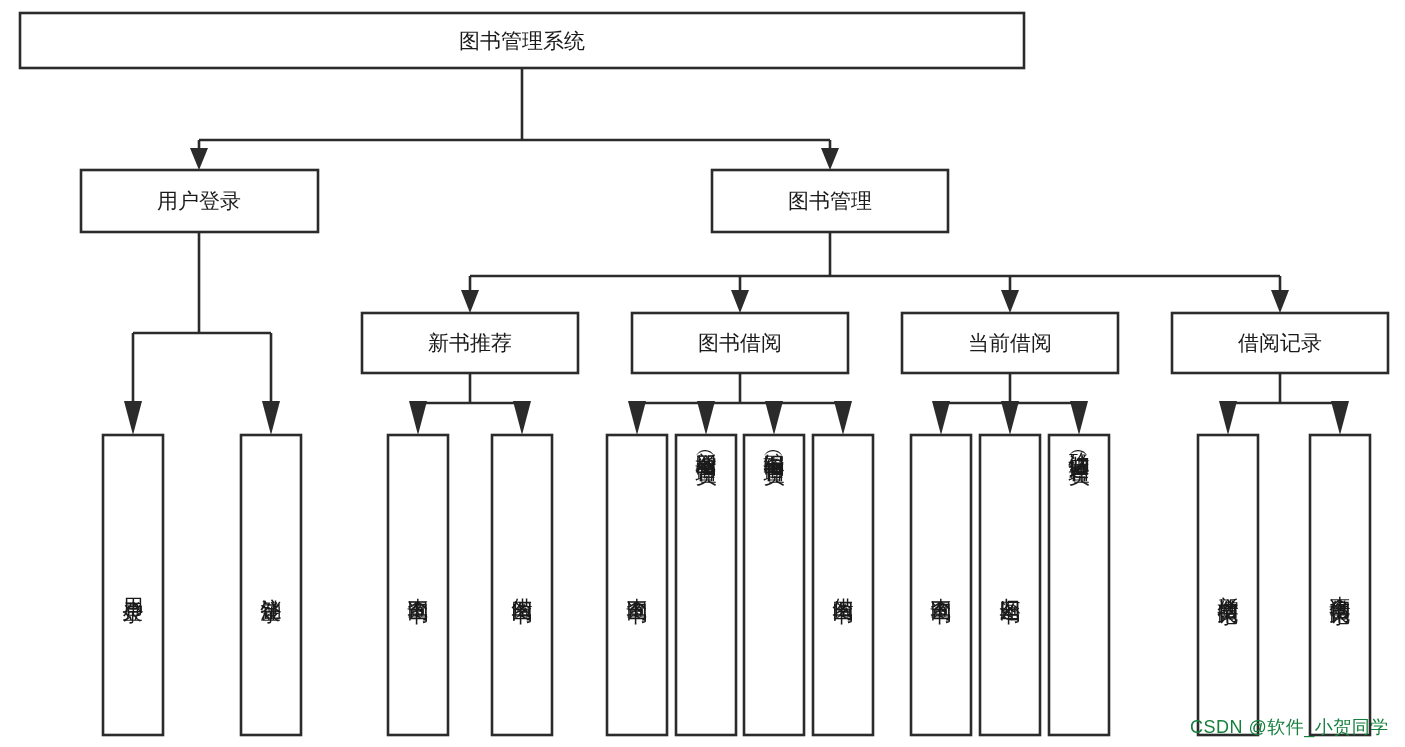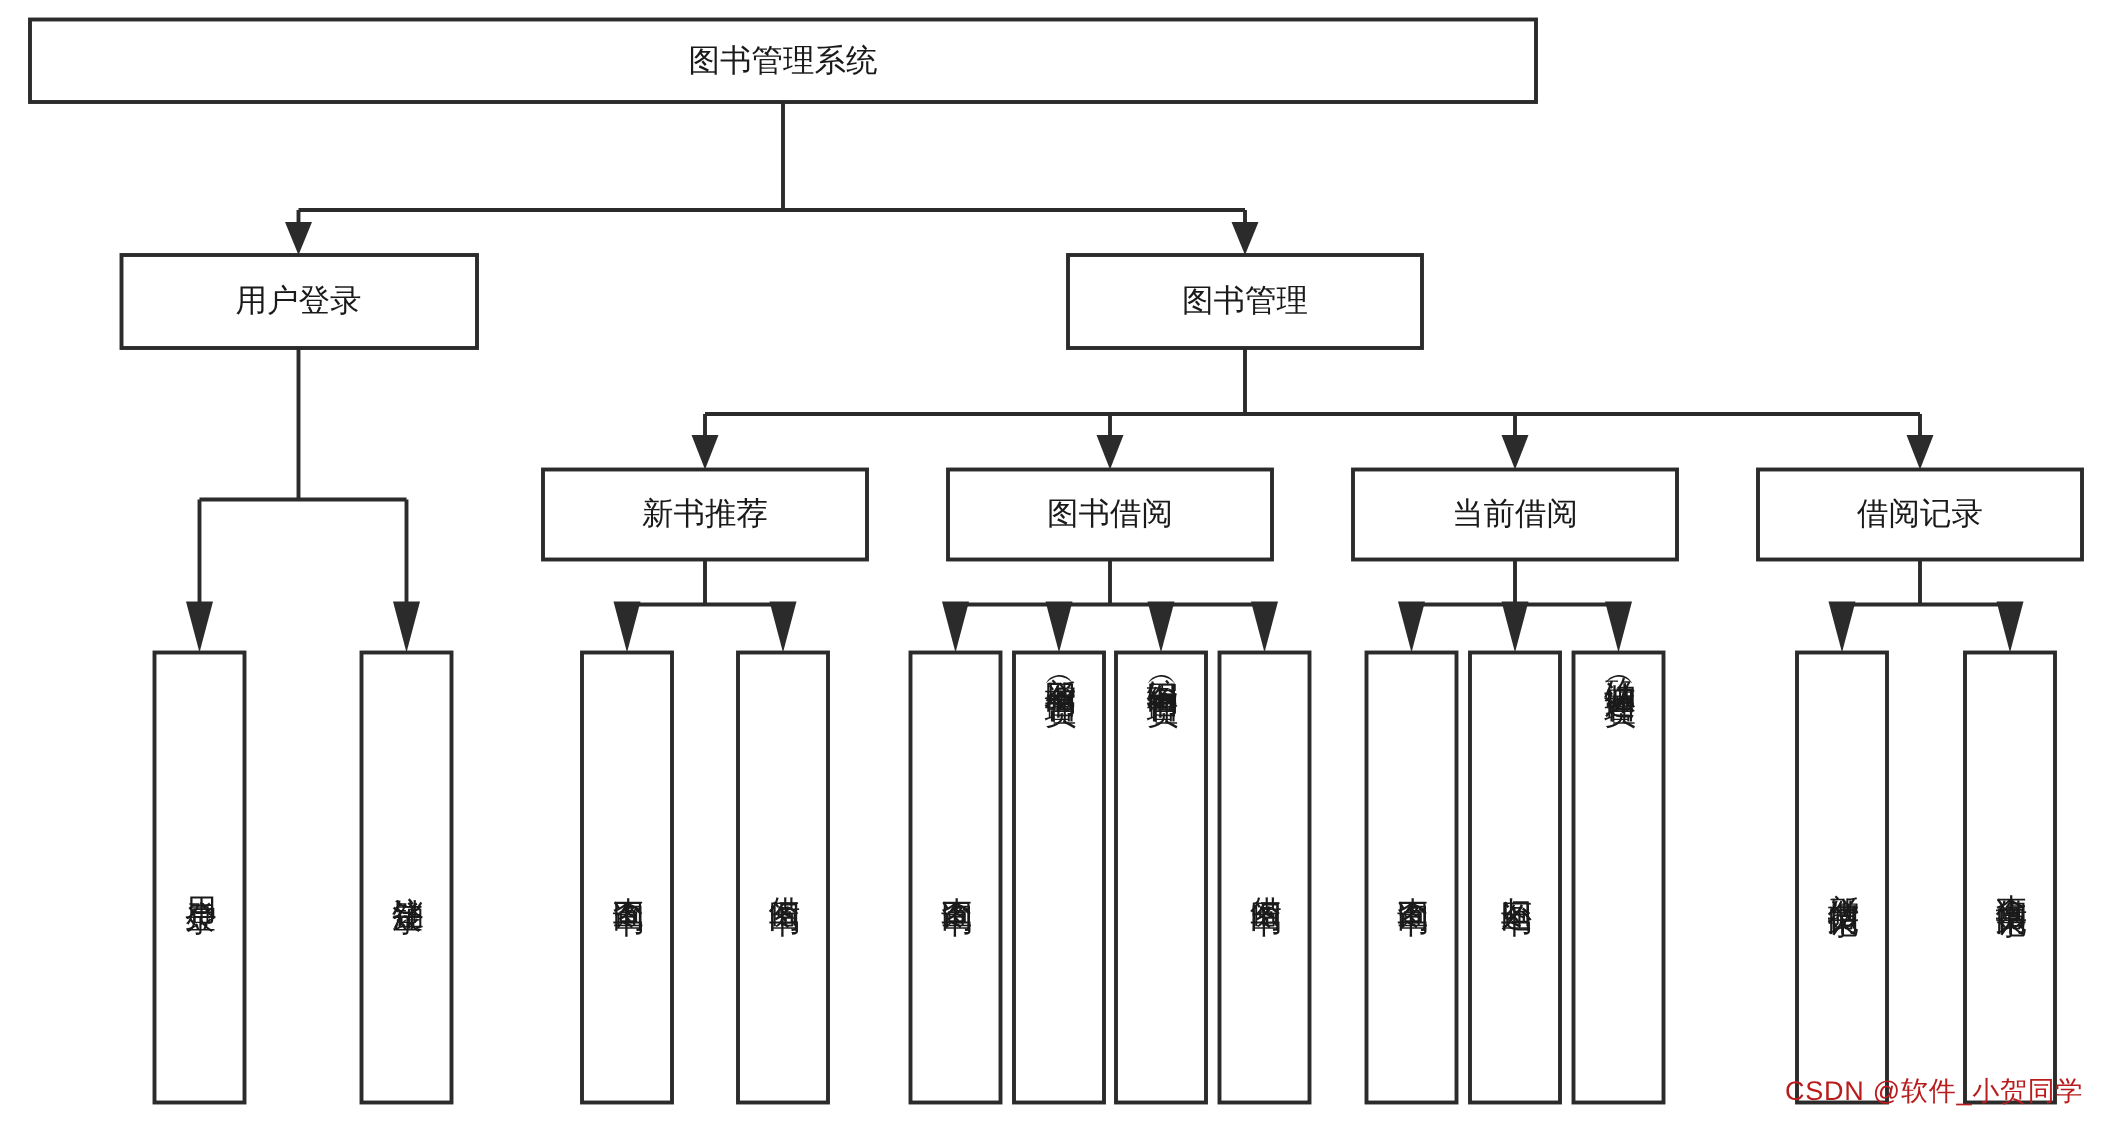--- a/index.html
+++ b/index.html
@@ -69,21 +69,21 @@
     font-size: 21px;
     line-height: 1.05;
     letter-spacing: 2px;
     color: #1a1a1a;
     white-space: nowrap;
   }
   .watermark {
     position: absolute;
     font-family: "Liberation Sans", "DejaVu Sans", sans-serif;
     font-size: 18px;
-    color: #b91c1c;
+    color: #15803d;
     white-space: nowrap;
     letter-spacing: 0.5px;
   }
 </style>
 </head>
 <body>
 
 <div id="diagram-root">
 
   <svg class="diagram-canvas" viewBox="0 0 1405 747">

